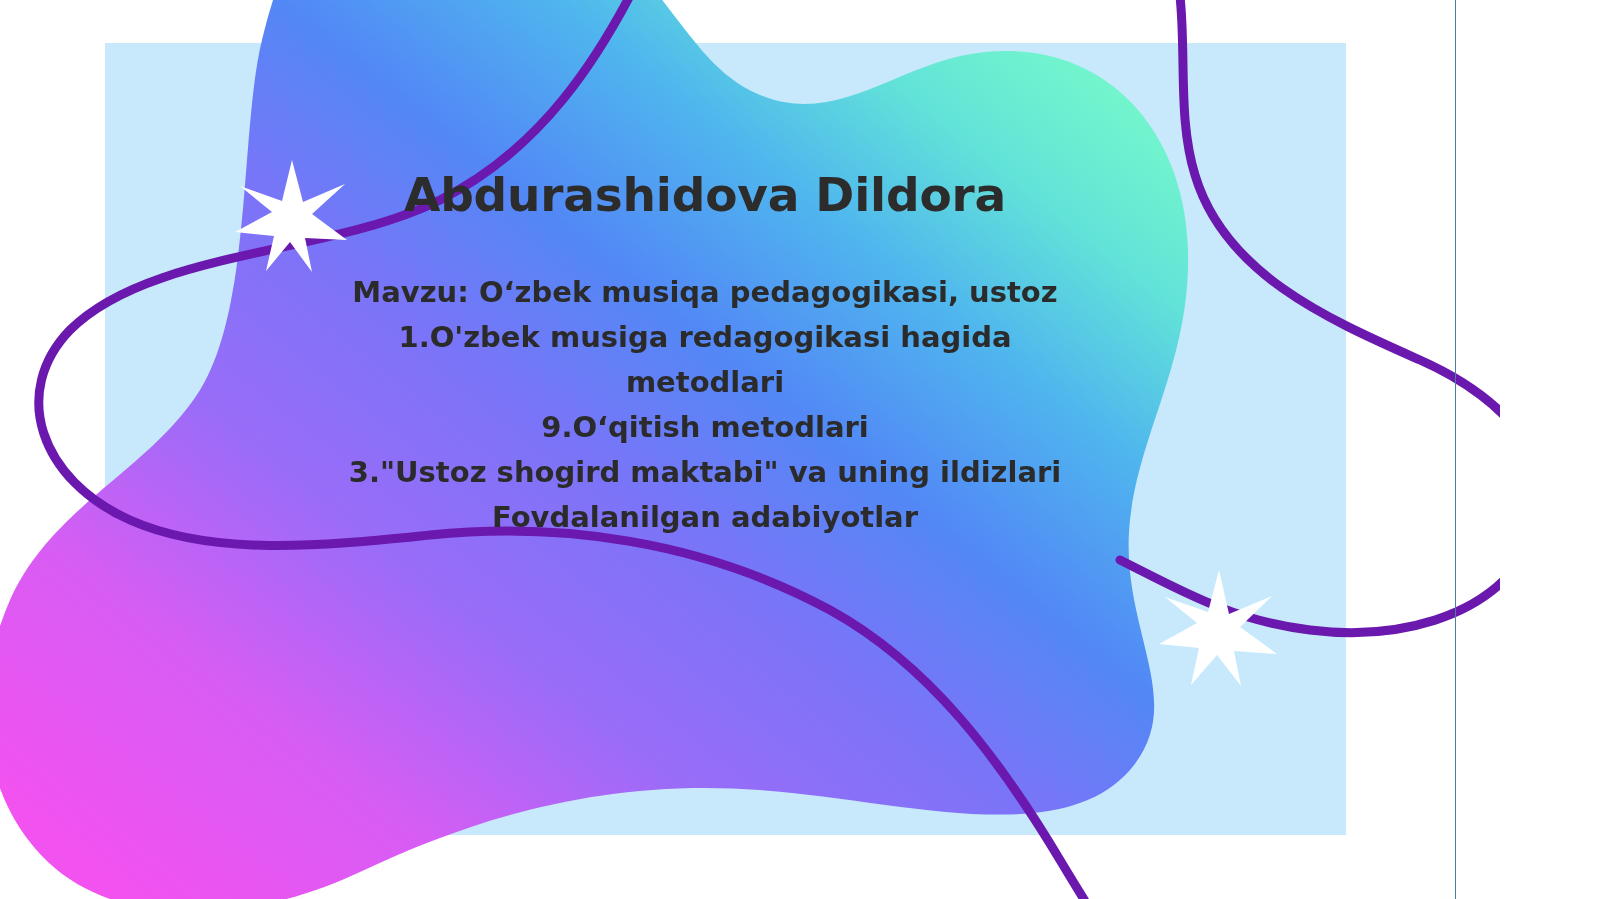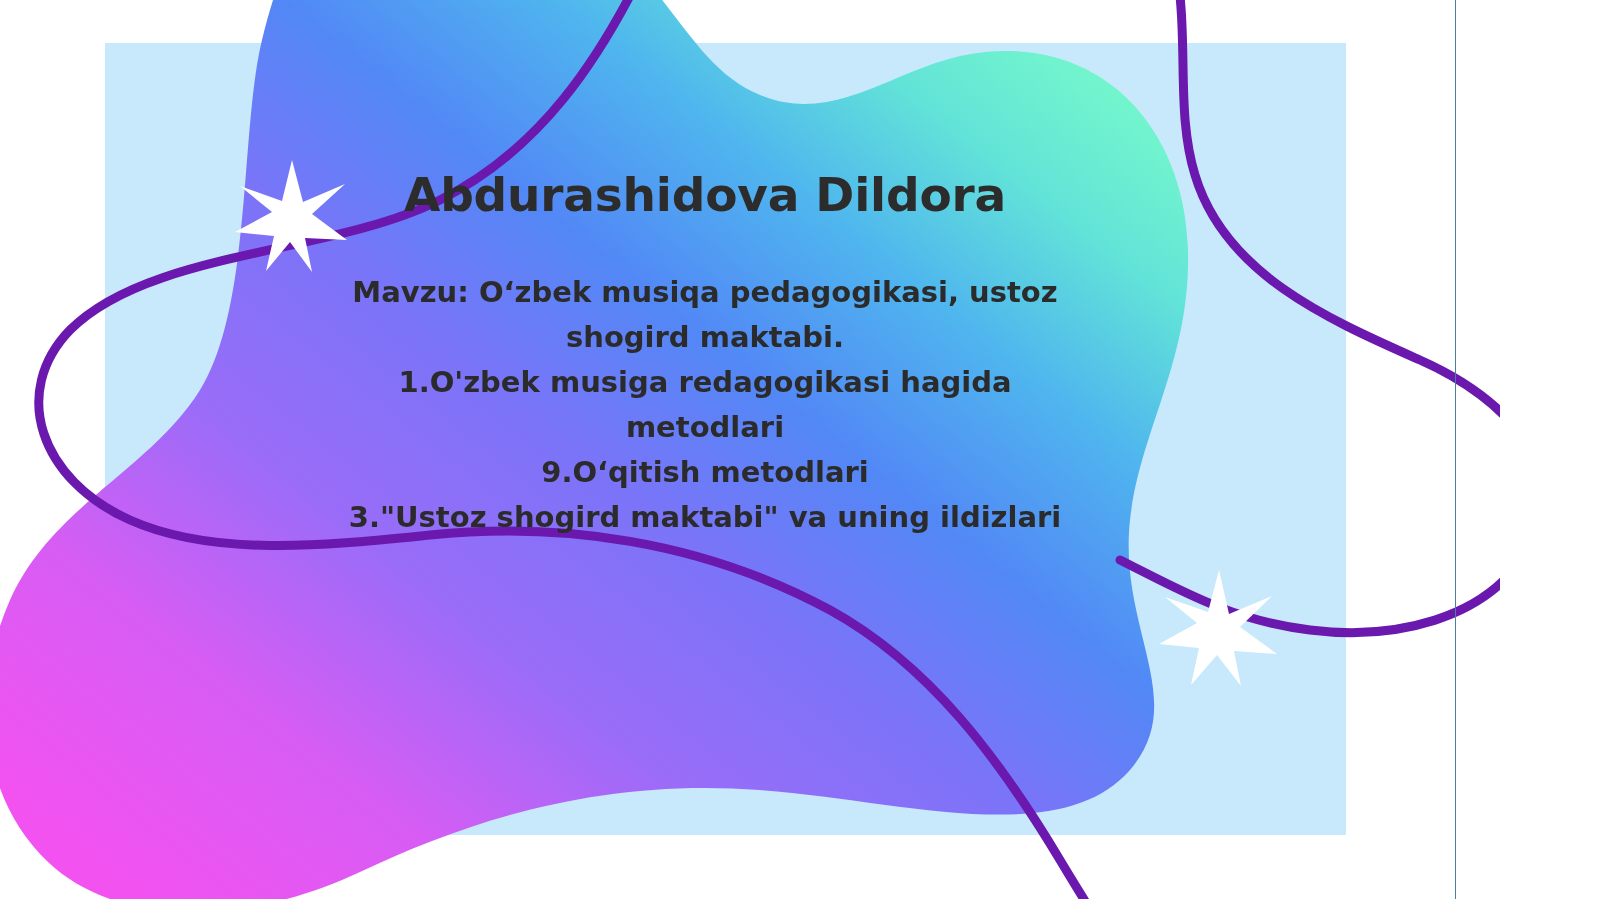--- a/index.html
+++ b/index.html
@@ -152,21 +152,21 @@
     </g>
   </svg>
 
   <div class="page-edge-line"></div>
 
   <div class="content-block">
     <h1 class="deck-title">Abdurashidova Dildora</h1>
 
     <ul class="body-lines">
       <li class="body-line">Mavzu: O‘zbek musiqa pedagogikasi, ustoz</li>
-      <li class="body-line">shogird maktabi.</li>
       <li class="body-line">1.O'zbek musiga redagogikasi hagida</li>
       <li class="body-line">metodlari</li>
       <li class="body-line">9.O‘qitish metodlari</li>
       <li class="body-line">3."Ustoz shogird maktabi" va uning ildizlari</li>
+      <li class="body-line">Fovdalanilgan adabiyotlar</li>
     </ul>
   </div>
 
 </div>
 
 </body></html>

